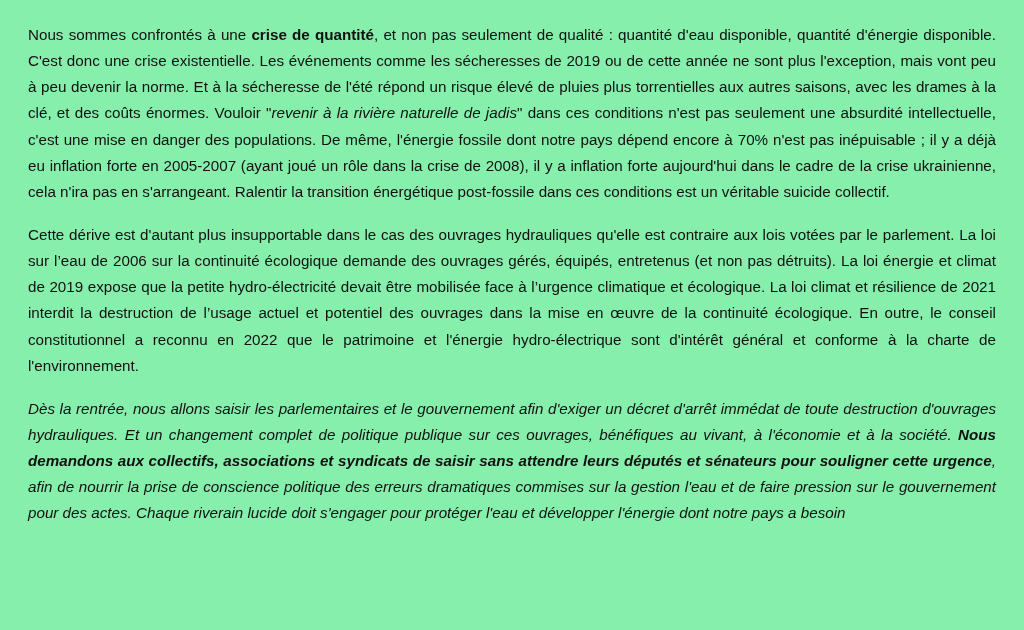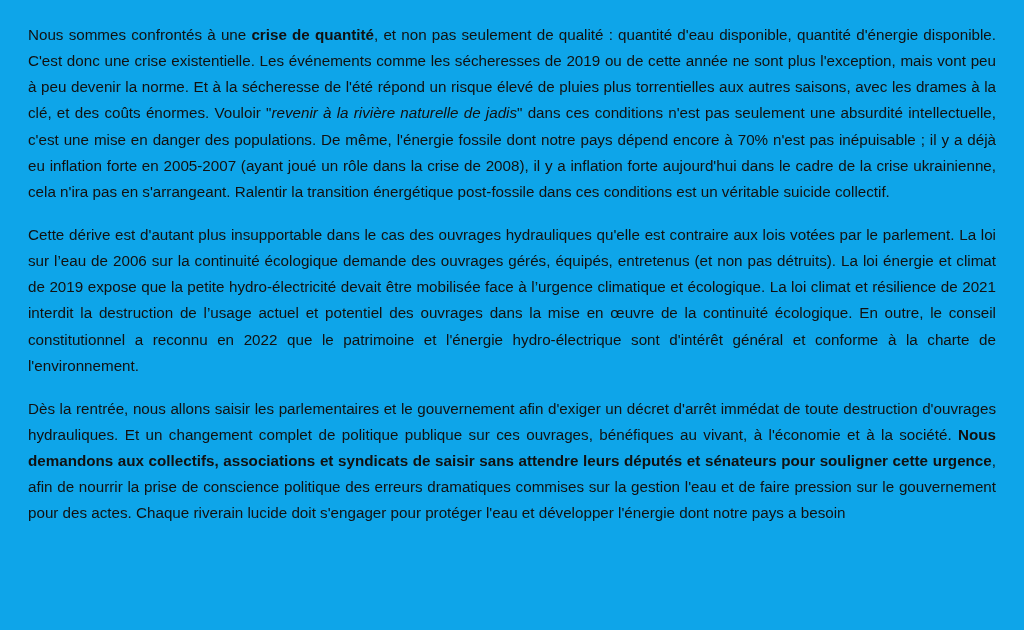--- a/index.html
+++ b/index.html
@@ -12,33 +12,34 @@
     background: #c3d6e8;
     font-family: "Liberation Sans", sans-serif;
     color: #111111;
     overflow: hidden;
   }
   .page {
     box-sizing: border-box;
     width: 1024px;
     height: 630px;
     padding: 22px 28px 16px 28px;
-    background: #0ea5e9;
+    background: #86efac;
   }
   .para {
     font-size: 15.2px;
     line-height: 1.72;
     text-align: justify;
     text-justify: inter-word;
     margin: 0 0 17px 0;
     color: #111111;
     hyphens: none;
   }
   .para:last-child {
     margin-bottom: 0;
+    font-style: italic;
   }
   .b { font-weight: bold; }
   .i { font-style: italic; }
 </style>
 </head>
 <body>
 
 <div class="page">
   <div id="paragraphs-container">
       <p class="para"><span>Nous sommes confrontés à une </span><span class="b">crise de quantité</span><span>, et non pas seulement de qualité : quantité d'eau disponible, quantité d'énergie disponible. C'est donc une crise existentielle. Les événements comme les sécheresses de 2019 ou de cette année ne sont plus l'exception, mais vont peu à peu devenir la norme. Et à la sécheresse de l'été répond un risque élevé de pluies plus torrentielles aux autres saisons, avec les drames à la clé, et des coûts énormes. Vouloir "</span><span class="i">revenir à la rivière naturelle de jadis</span><span>" dans ces conditions n'est pas seulement une absurdité intellectuelle, c'est une mise en danger des populations. De même, l'énergie fossile dont notre pays dépend encore à 70% n'est pas inépuisable ; il y a déjà eu inflation forte en 2005-2007 (ayant joué un rôle dans la crise de 2008), il y a inflation forte aujourd'hui dans le cadre de la crise ukrainienne, cela n'ira pas en s'arrangeant. Ralentir la transition énergétique post-fossile dans ces conditions est un véritable suicide collectif.</span></p>

